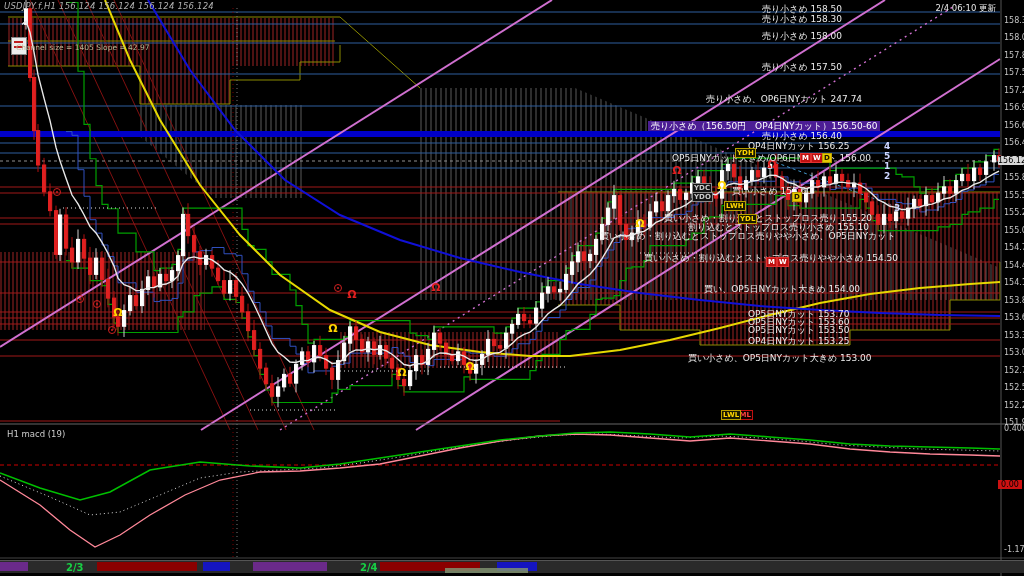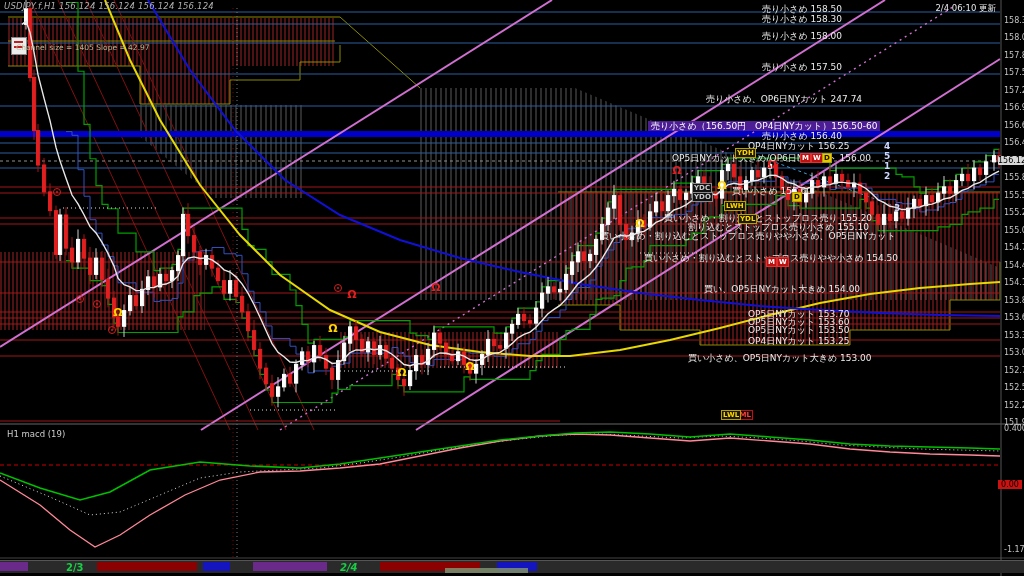--- a/index.html
+++ b/index.html
@@ -548,16 +548,16 @@
   <div class="abs statusbar">
     <div id="seg-layer">
         <div class="seg" style="left: 0px; width: 28px; background: rgb(106, 42, 138);"></div>
         <div class="seg" style="left: 97px; width: 100px; background: rgb(139, 0, 0);"></div>
         <div class="seg" style="left: 203px; width: 27px; background: rgb(21, 21, 192);"></div>
         <div class="seg" style="left: 253px; width: 74px; background: rgb(106, 42, 138);"></div>
         <div class="seg" style="left: 380px; width: 100px; background: rgb(139, 0, 0);"></div>
         <div class="seg" style="left: 497px; width: 40px; background: rgb(21, 21, 192);"></div>
       </div>
     <div class="seg-label" id="seg-label-1" style="left: 66px;">2/3</div>
-    <div class="seg-label" id="seg-label-2" style="left: 340px; font-style: italic;">2/4</div>
+    <div class="seg-label" id="seg-label-2" style="left: 360px;">2/4</div>
     <div class="status-badge" id="status-badge" style="left: 445px; width: 83px;"></div>
   </div>
 </div>
 
 </body></html>

